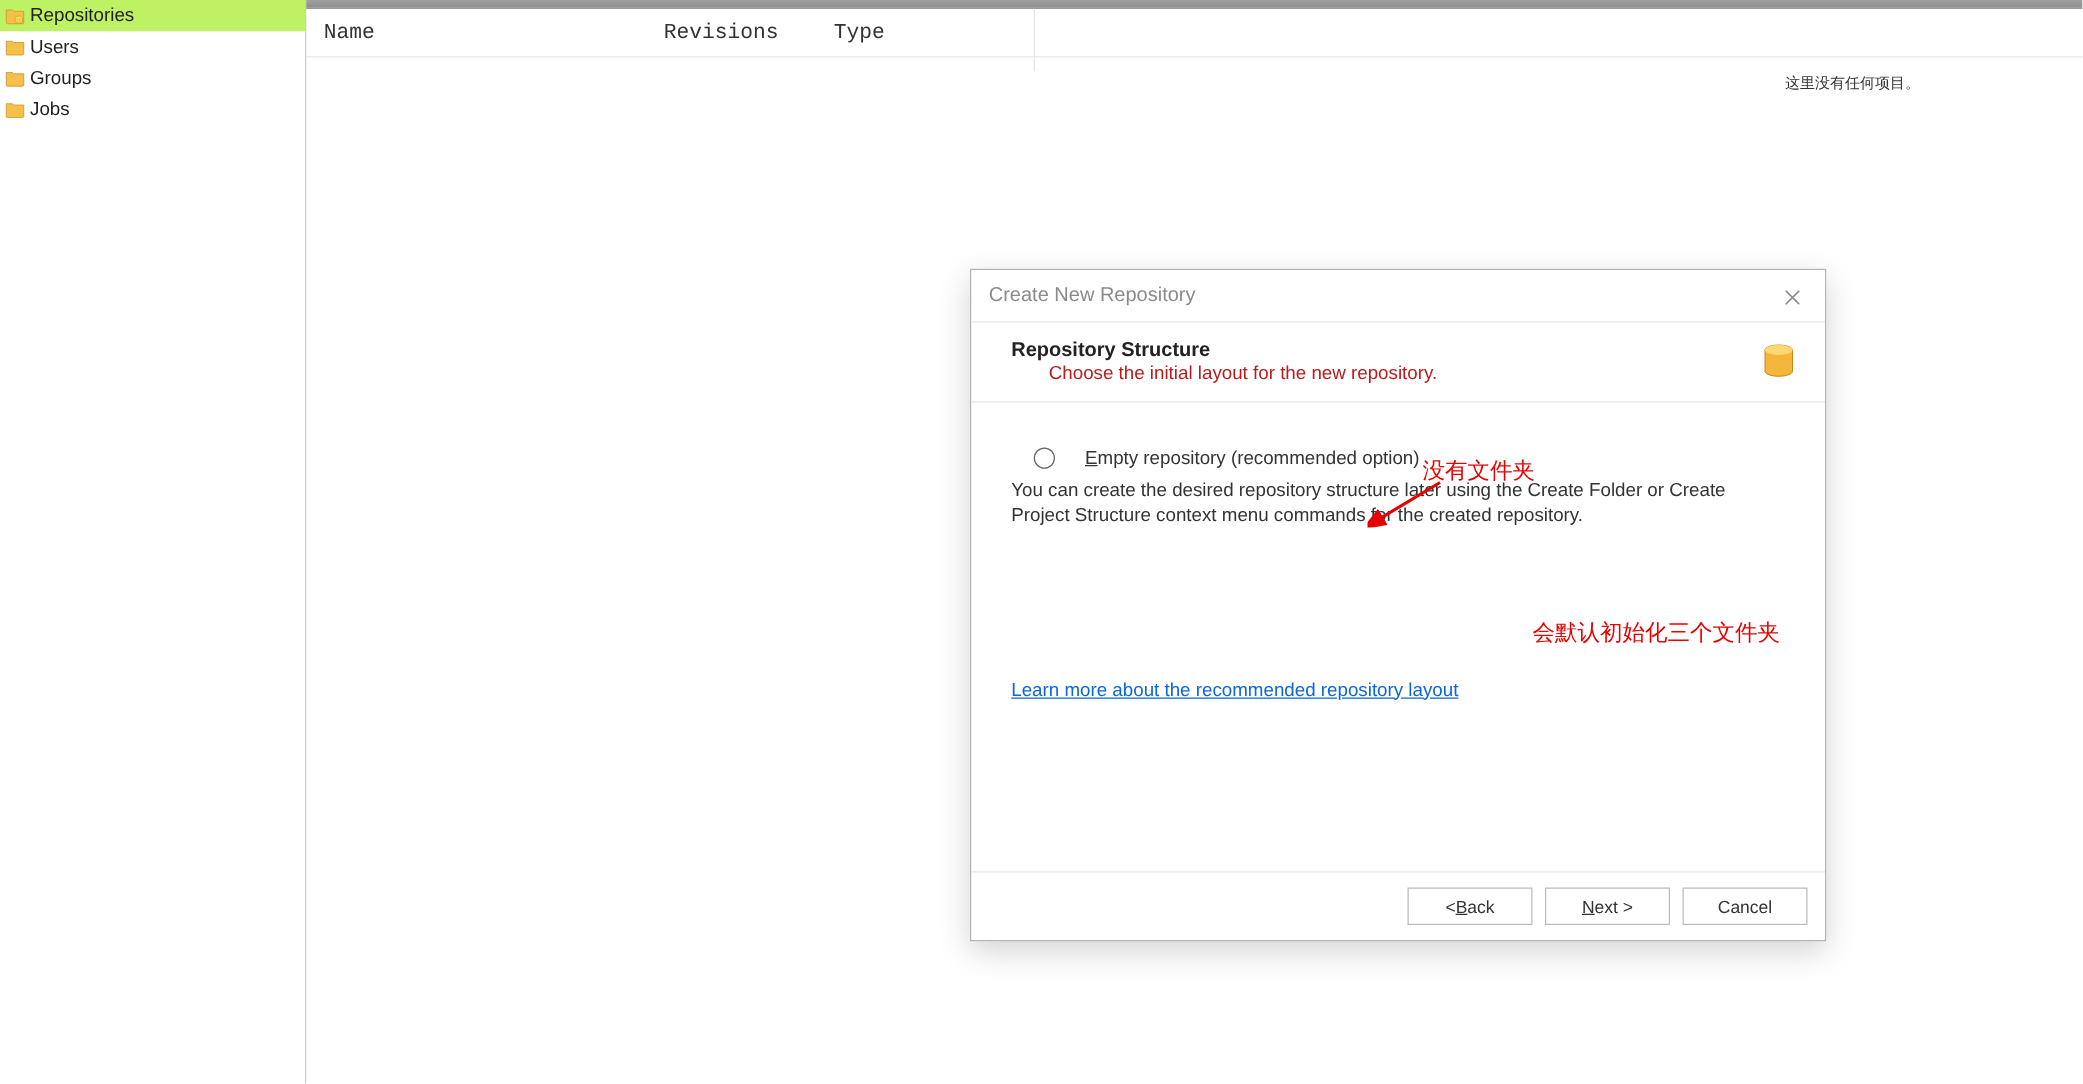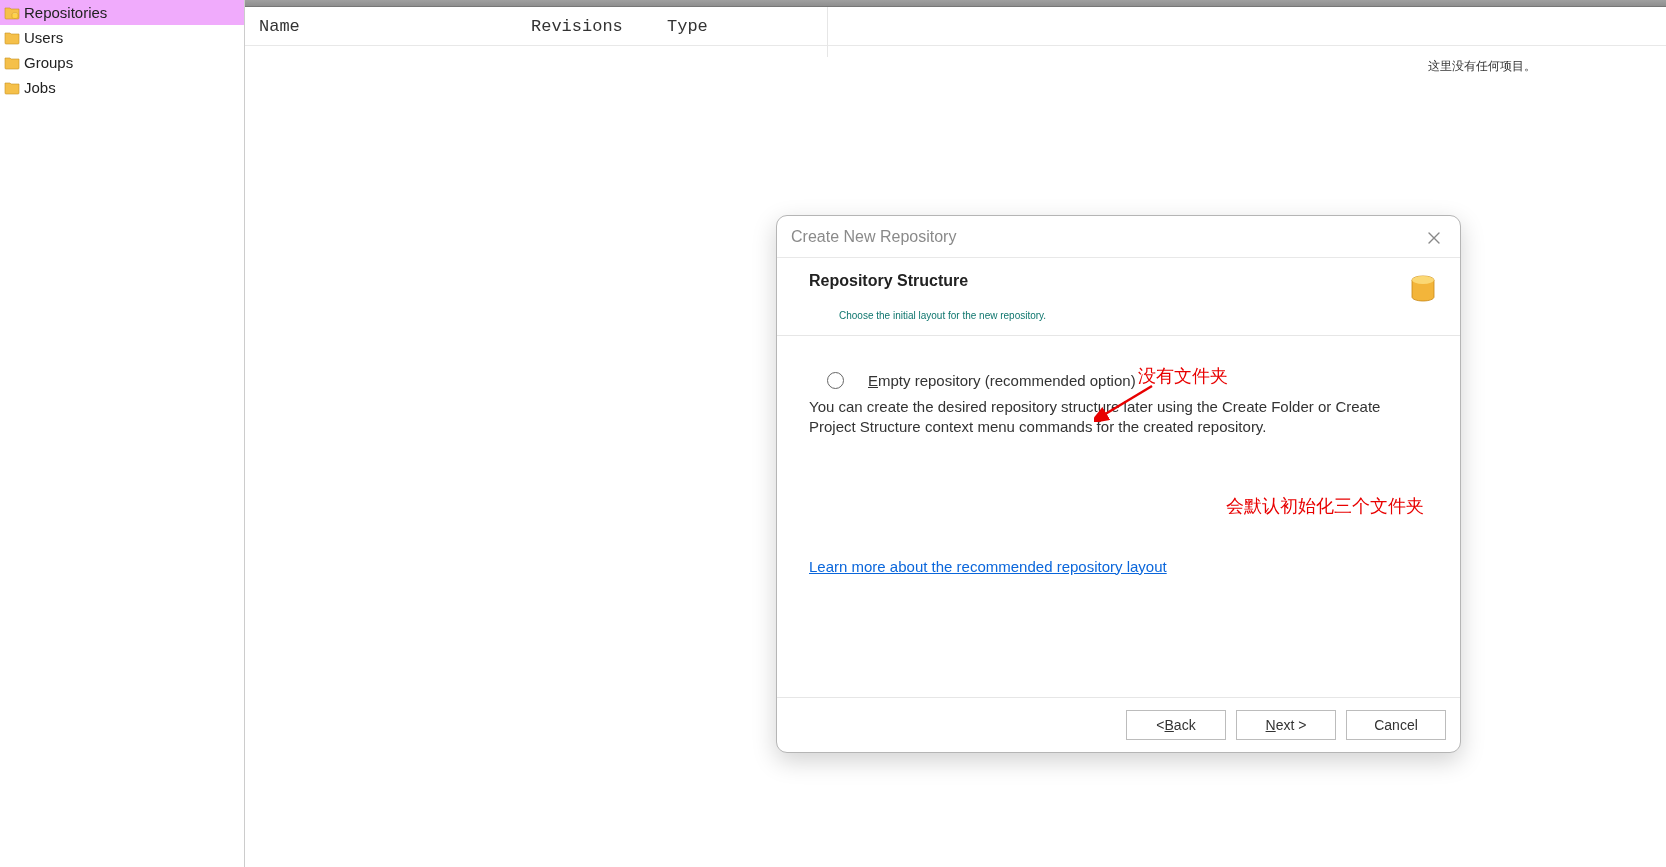--- a/index.html
+++ b/index.html
@@ -27,21 +27,21 @@
     }
     .tree-item {
       display: flex;
       align-items: center;
       height: 25px;
       padding-left: 4px;
       gap: 4px;
       cursor: default;
     }
     .tree-item.selected {
-      background: #f0abfc;
+      background: #bef264;
     }
     .tree-item .fold-icon {
       width: 16px;
       height: 16px;
       display: inline-block;
       flex-shrink: 0;
     }
     .folder-yellow svg, .folder-db svg { display: block; }
     .tree-item .label { font-size: 15px; color: #222; }
     
@@ -84,21 +84,21 @@
       background: #e6e6e6;
     }
     
     .dialog {
       position: absolute;
       left: 776px;
       top: 215px;
       width: 685px;
       height: 538px;
       border: 1px solid #b5b5b5;
-      border-radius: 11px;
+      border-radius: 0;
       background: #fff;
       box-shadow: 0 8px 24px rgba(0,0,0,0.18);
       display: flex;
       flex-direction: column;
       overflow: hidden;
     }
     .dlg-titlebar {
       height: 42px;
       display: flex;
       align-items: center;
@@ -123,21 +123,21 @@
     }
     .dlg-header {
       padding: 14px 22px 14px 32px;
       border-bottom: 1px solid #e6e6e6;
       display: flex;
       align-items: flex-start;
       justify-content: space-between;
     }
     .dlg-header-left { flex: 1; }
     .dlg-header-title { font-weight: 700; font-size: 16px; color: #222; }
-    .dlg-header-sub { font-size: 10px; color: #0f766e; padding-left: 30px; margin-top: 20px; }
+    .dlg-header-sub { font-size: 15px; color: #b91c1c; padding-left: 30px; margin-top: 0; }
     .dlg-header-icon { width: 30px; height: 30px; margin-top: 2px; }
     .dlg-body {
       flex: 1;
       padding: 32px 32px 10px 32px;
       position: relative;
       font-size: 15px;
       color: #333;
     }
     .intro { margin-bottom: 10px; }
     .radio-row {

